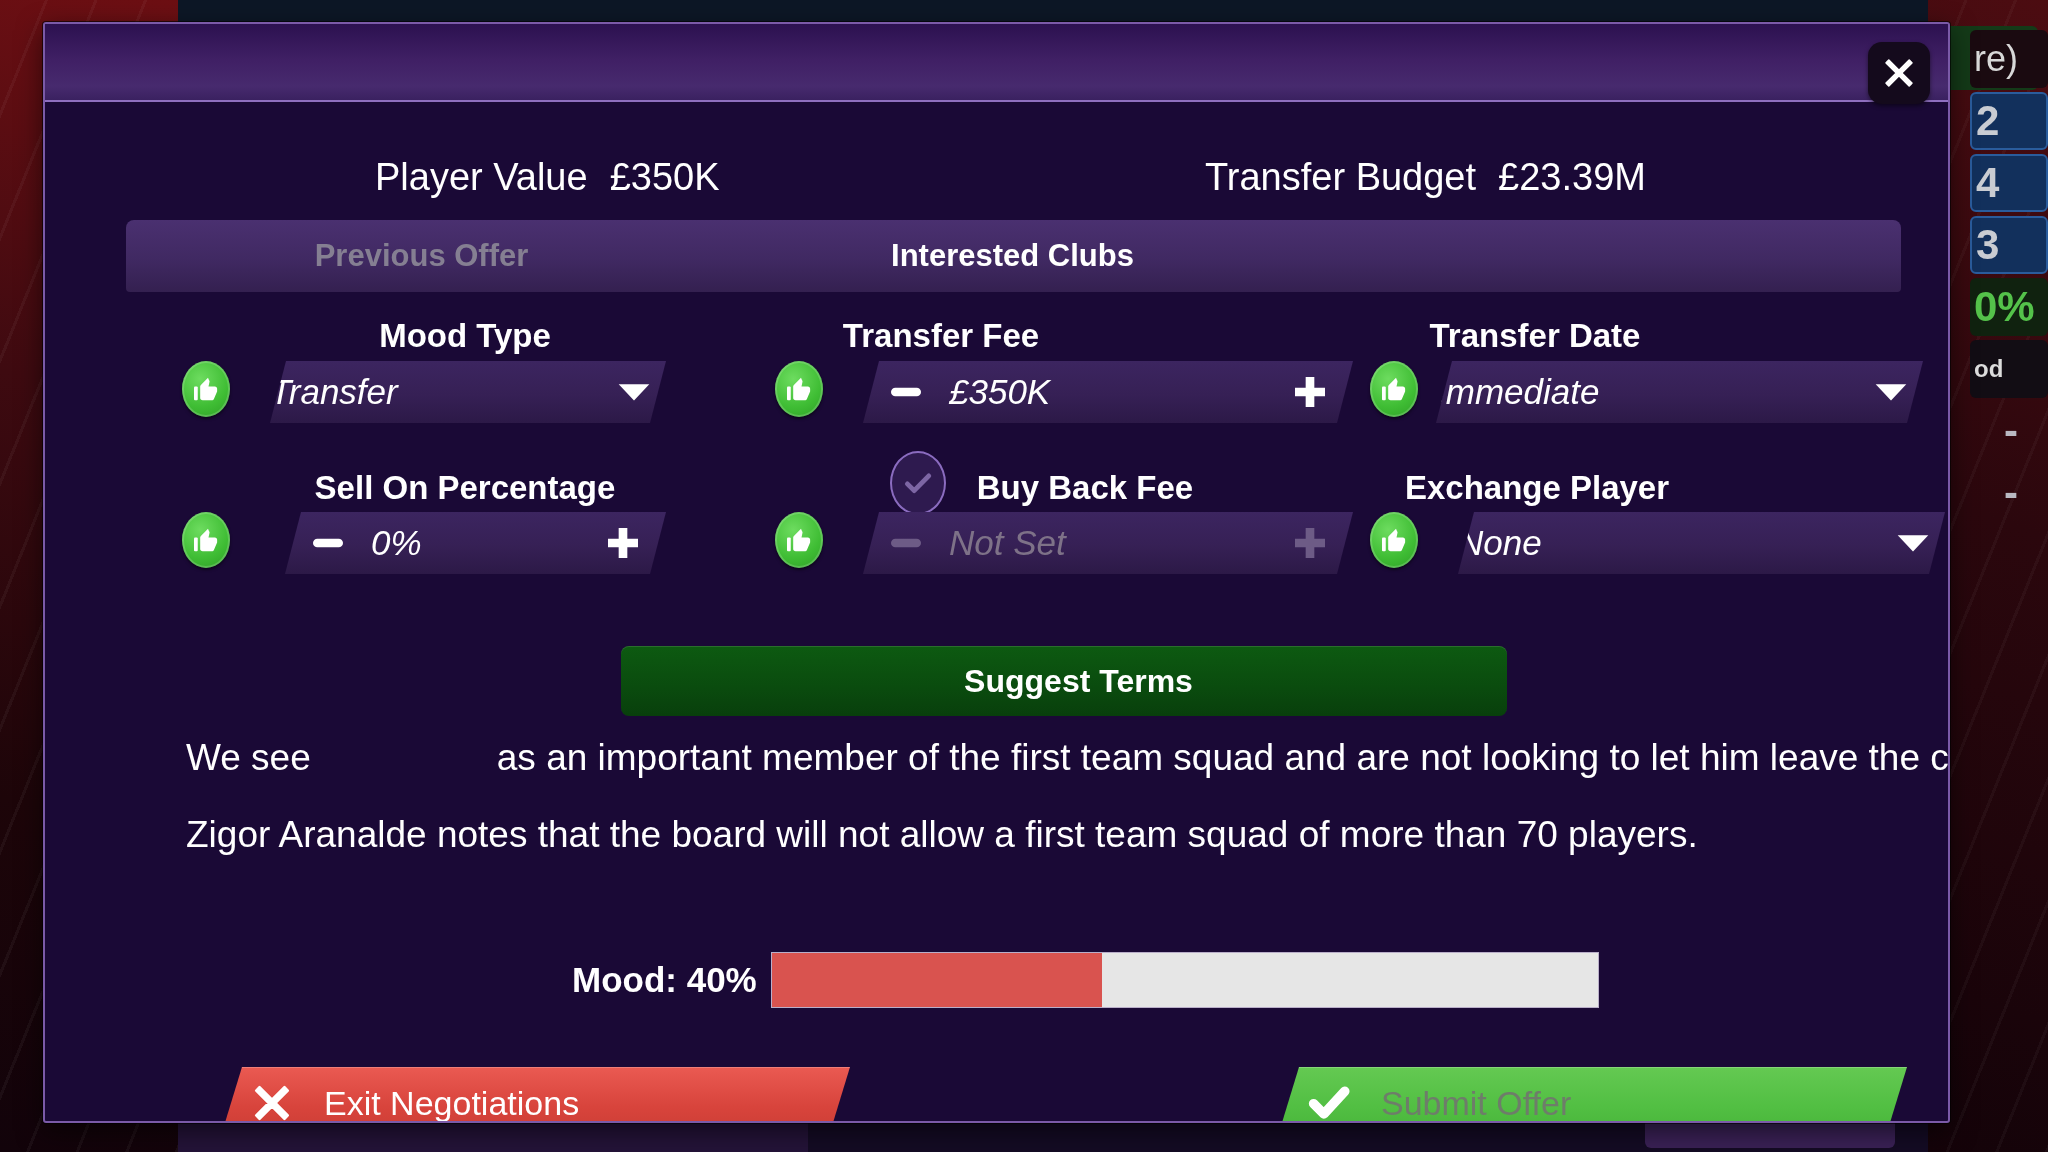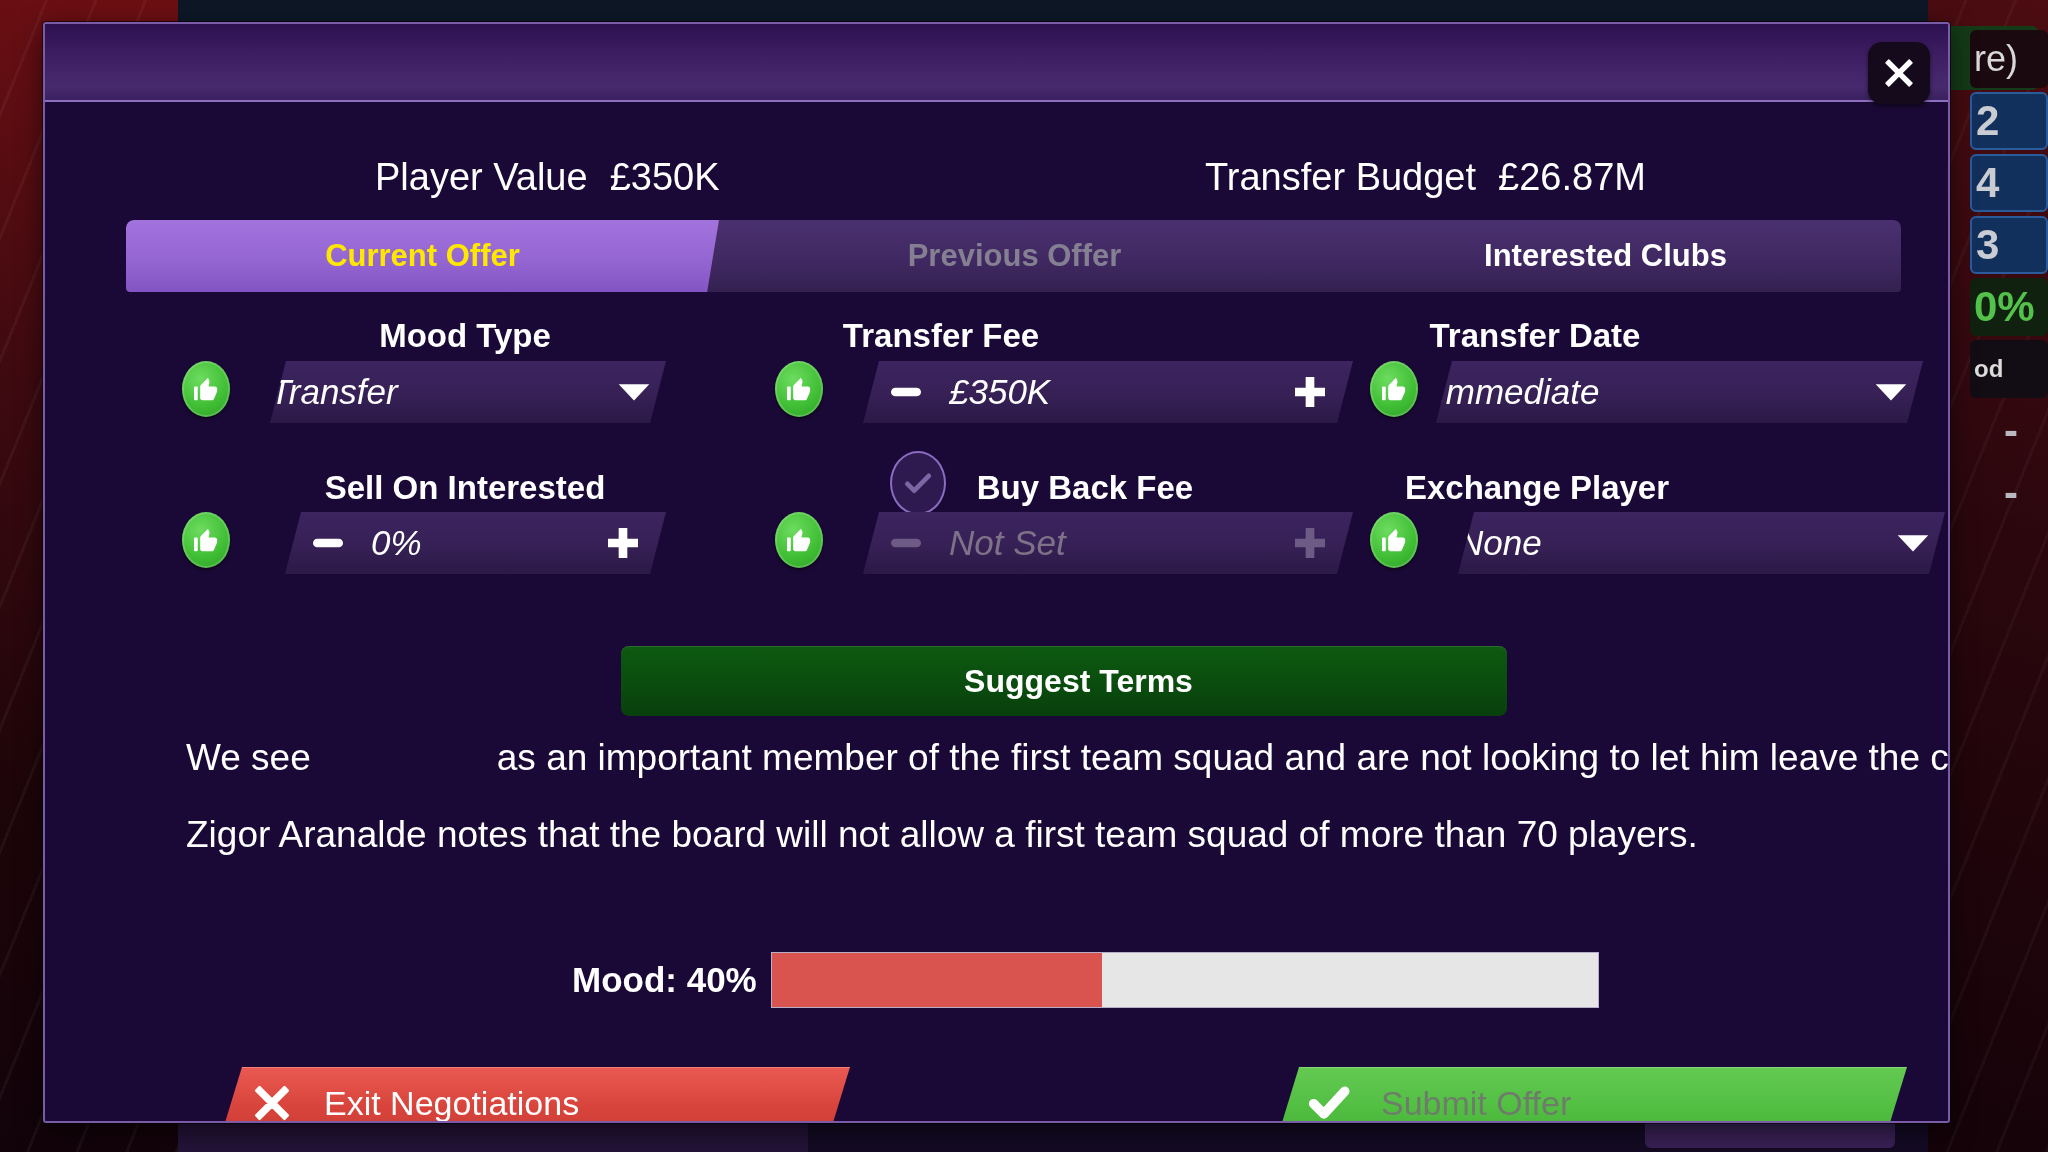--- a/index.html
+++ b/index.html
@@ -283,26 +283,25 @@
       </svg>
     </div>
 
     <div class="summary">
       <div class="block left">
         <span class="lbl">Player Value</span>
         <span class="val">£350K</span>
       </div>
       <div class="block right">
         <span class="lbl">Transfer Budget</span>
-        <span class="val">£26.87M</span>
+        <span class="val">£23.39M</span>
       </div>
     </div>
 
     <div class="tabs">
-      <div class="tab tab-current">Current Offer</div>
       <div class="tab tab-previous">Previous Offer</div>
       <div class="tab tab-interested">Interested Clubs</div>
     </div>
 
     <div class="field-label" style="left:240px; top:293px; width:360px;">Mood Type</div>
     <div class="field-label" style="left:716px; top:293px; width:360px;">Transfer Fee</div>
     <div class="field-label" style="left:1310px; top:293px; width:360px;">Transfer Date</div>
 
     <div class="thumb" style="left:137px; top:337px;">
       <svg viewBox="0 0 24 24" aria-hidden="true">
@@ -347,21 +346,21 @@
     </div>
     <div class="ctl" style="left:1391px; top:337px; width:487px;gap:46px;">
       <span class="ctl-value">Immediate</span>
       <span class="caret">
         <svg viewBox="0 0 20 12" aria-hidden="true">
             <path d="M1 1.5h18L10 11z" fill="#ffffff"></path>
           </svg>
       </span>
     </div>
 
-    <div class="field-label" style="left:190px; top:445px; width:460px;">Sell On Interested</div>
+    <div class="field-label" style="left:190px; top:445px; width:460px;">Sell On Percentage</div>
     <div class="field-label" style="left:840px; top:445px; width:400px;">Buy Back Fee</div>
     <div class="field-label" style="left:1292px; top:445px; width:400px;">Exchange Player</div>
 
     <div class="round-check" style="left:845px; top:427px;">
       <svg viewBox="0 0 24 24" aria-hidden="true">
         <path d="M4.5 12.6 9.3 17.4 19.6 7" fill="none" stroke="#7d66a4" stroke-width="3.4" stroke-linecap="round" stroke-linejoin="round"></path>
       </svg>
     </div>
 
     <div class="thumb" style="left:137px; top:488px;">

